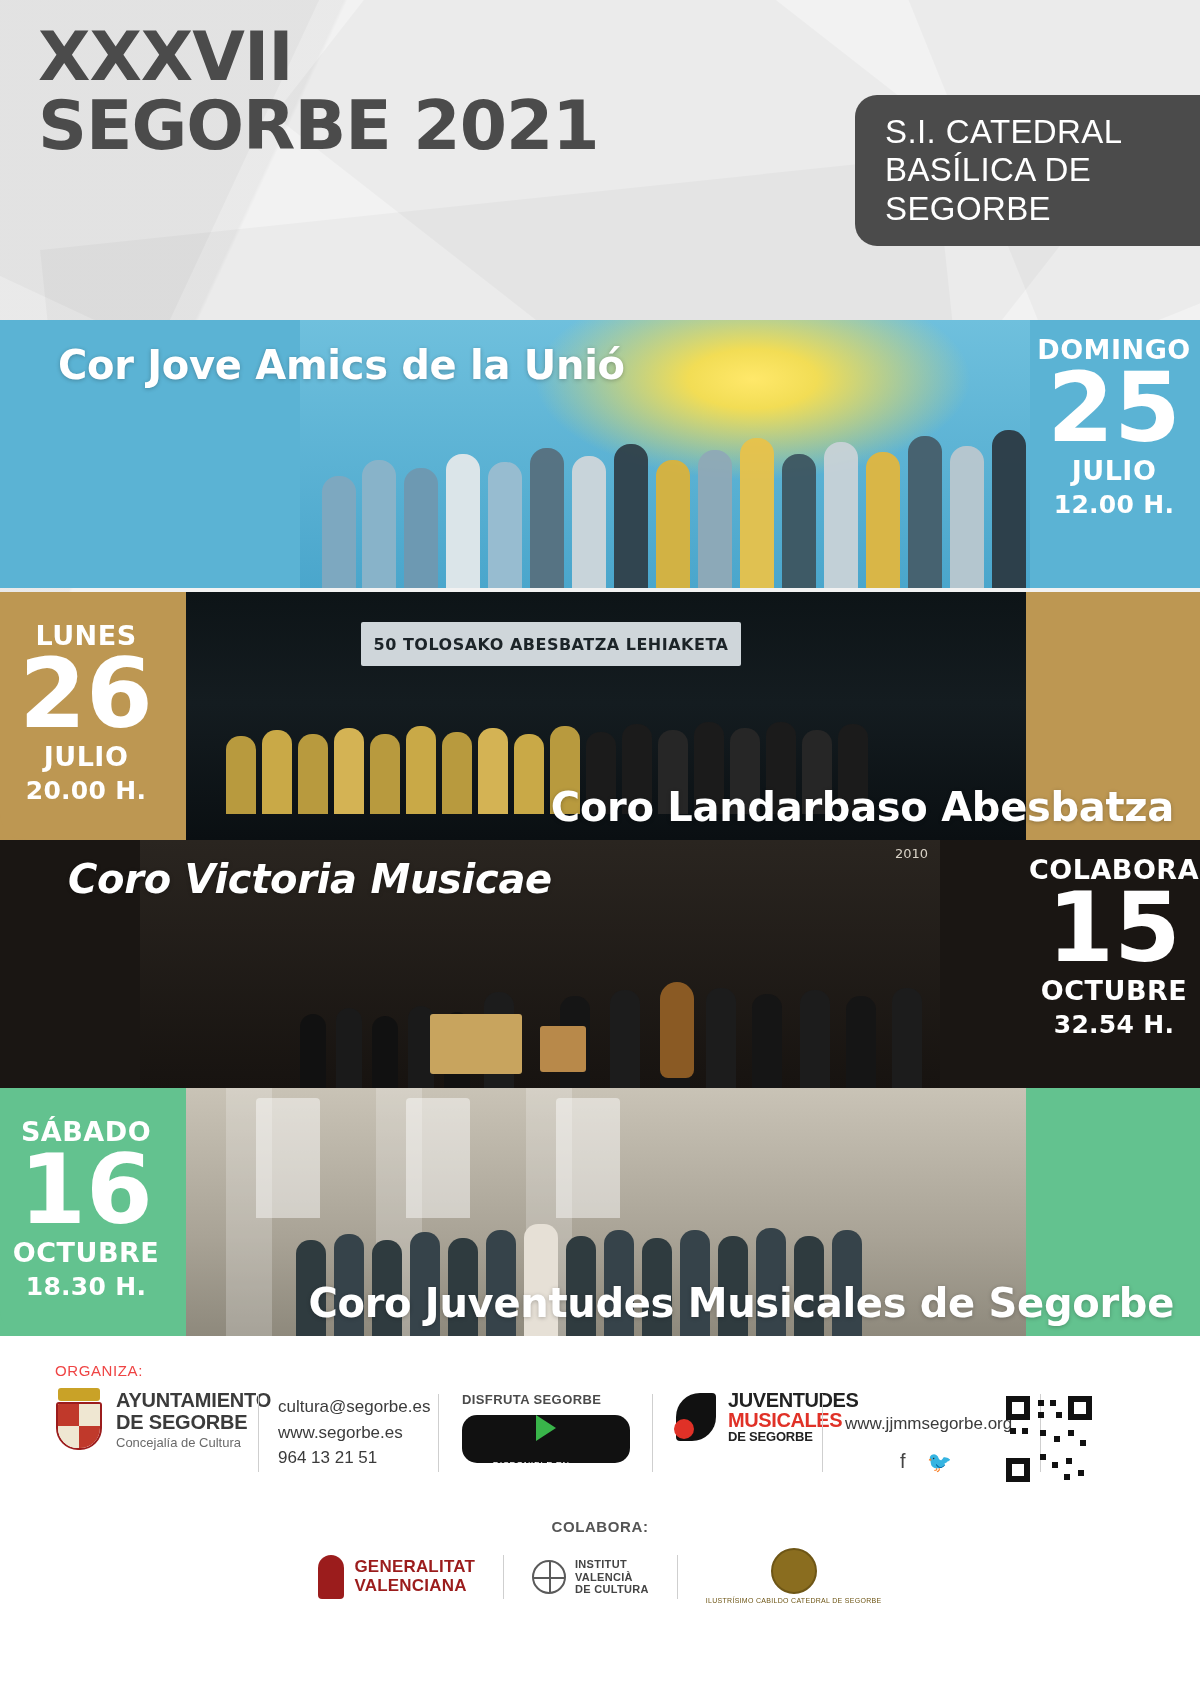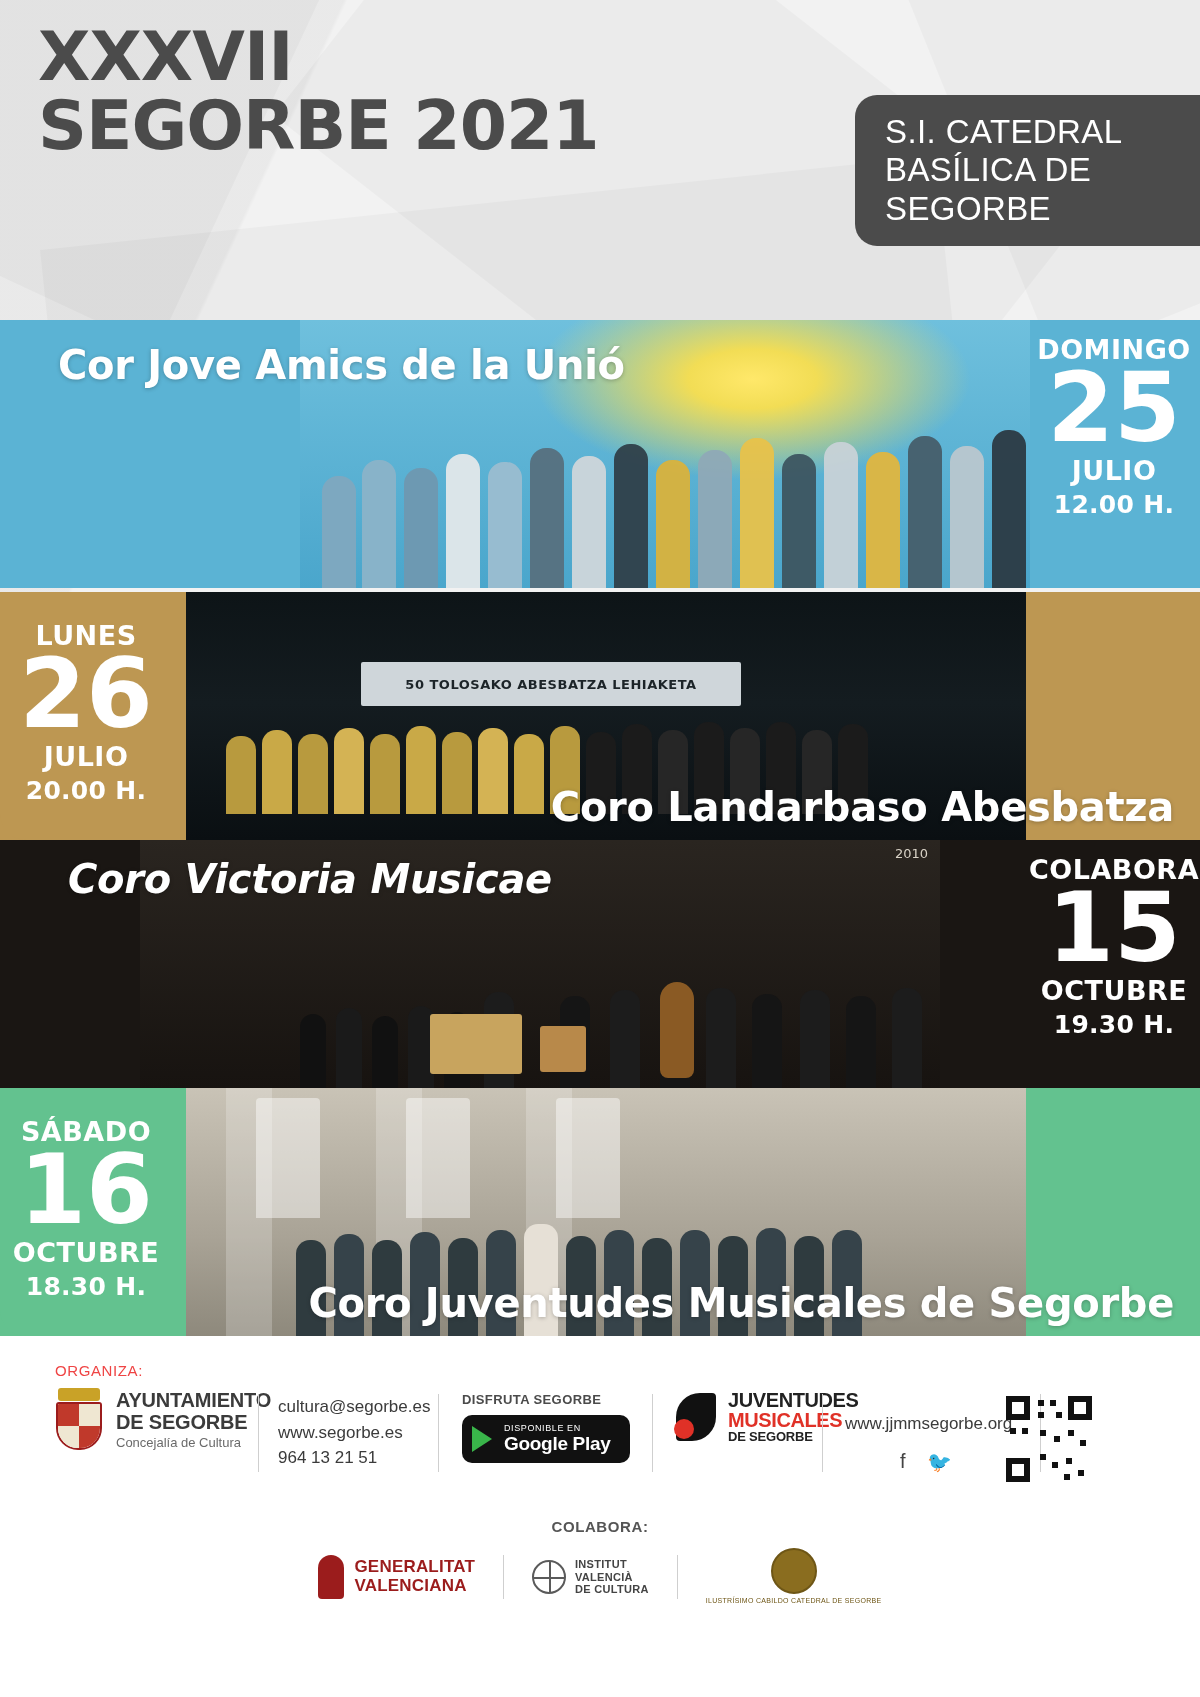--- a/index.html
+++ b/index.html
@@ -115,24 +115,23 @@
     background:#bd9752; border-bottom-left-radius: 26px; border-top-left-radius: 0;
   }
   .row2 .photo {
     position: absolute; left: 186px; top: 0; width: 840px; height: 248px;
     background: linear-gradient(180deg, #0d1417 0%, #141c20 45%, #0a0f12 100%);
     overflow: hidden;
   }
   .row2 .screen {
     position: absolute; left: 175px; top: 30px; width: 380px; height: 44px;
     background: #cfd6da; border-radius: 2px;
-    color: #1c2428; font-size: 13px; font-weight: bold; letter-spacing: .5px;
+    color: #1c2428; font-size: 16px; font-weight: bold; letter-spacing: .5px;
     display: flex; align-items: center; justify-content: center;
     font-family: "DejaVu Sans", sans-serif;
-    margin-top: 40px;
   }
   .row2 .choir-name { right: 26px; bottom: 10px; }
 
   
   .row3 { top: 840px; height: 248px; }
   .row3 .band { background: #1a1613; }
   .row3 .photo {
     position: absolute; left: 140px; top: 0; width: 800px; height: 248px;
     background: linear-gradient(180deg, #2a2520 0%, #171310 100%);
     overflow: hidden;
@@ -185,22 +184,22 @@
   .ayto-text .l1 { font-size: 20px; font-weight: bold; color: #3b3b3b; letter-spacing: -.2px; }
   .ayto-text .l2 { font-size: 20px; font-weight: bold; color: #3b3b3b; letter-spacing: -.2px; }
   .ayto-text .l3 { font-size: 13px; color: #6a6a6a; margin-top: 2px; }
 
   .vrule { position: absolute; width: 1px; background: #cfcfcf; }
 
   .contact { position: absolute; left: 278px; top: 6px; font-size: 17px; color: #3b3b3b; line-height: 1.5; }
   .disfruta { position: absolute; left: 462px; top: 4px; }
   .disfruta .cap { font-size: 13px; font-weight: bold; color: #4b4b4b; letter-spacing: .4px; }
   .gplay {
-    margin-top: 8px; width: 168px; height: 48px; background: #111; border-radius: 10px;
-    display: flex; align-items: center; gap: 12px; padding: 0 10px; color: #fff;
+    margin-top: 8px; width: 168px; height: 48px; background: #111; border-radius: 15px;
+    display: flex; align-items: center; gap: 20px; padding: 0 10px; color: #fff; flex-direction: column;
   }
   .gplay .tri {
     width: 0; height: 0; border-left: 20px solid #39b54a;
     border-top: 13px solid transparent; border-bottom: 13px solid transparent;
   }
   .gplay .txt { line-height: 1.05; }
   .gplay .txt .a { font-size: 9px; letter-spacing: .6px; }
   .gplay .txt .b { font-size: 19px; font-weight: bold; letter-spacing: -.3px; }
 
   .jjmm { position: absolute; left: 672px; top: 2px; display:flex; align-items:center; gap: 8px; }
@@ -347,21 +346,21 @@
       </div>
       <div style="position:absolute; left:290px; bottom:14px; width:92px; height:60px; background:#c8a45e; border-radius:3px;"></div>
       <div style="position:absolute; left:400px; bottom:16px; width:46px; height:46px; background:#b8894a; border-radius:3px;"></div>
       <div style="position:absolute; left:520px; bottom:10px; width:34px; height:96px; background:#8a5a24; border-radius:17px 17px 8px 8px;"></div>
     </div>
     <div class="choir-name">Coro Victoria Musicae</div>
     <div class="daterow-right">
       <div class="dow">COLABORA</div>
       <div class="dnum">15</div>
       <div class="dmon">OCTUBRE</div>
-      <div class="dtime">19.30 H.</div>
+      <div class="dtime">32.54 H.</div>
     </div>
   </div>
 
   <div class="row row4">
     <div class="band"></div>
     <div class="date-bg"></div>
     <div class="photo">
       <div class="hall-col" style="left:40px;"></div>
       <div class="hall-col" style="left:190px;"></div>
       <div class="hall-col" style="left:340px;"></div>

